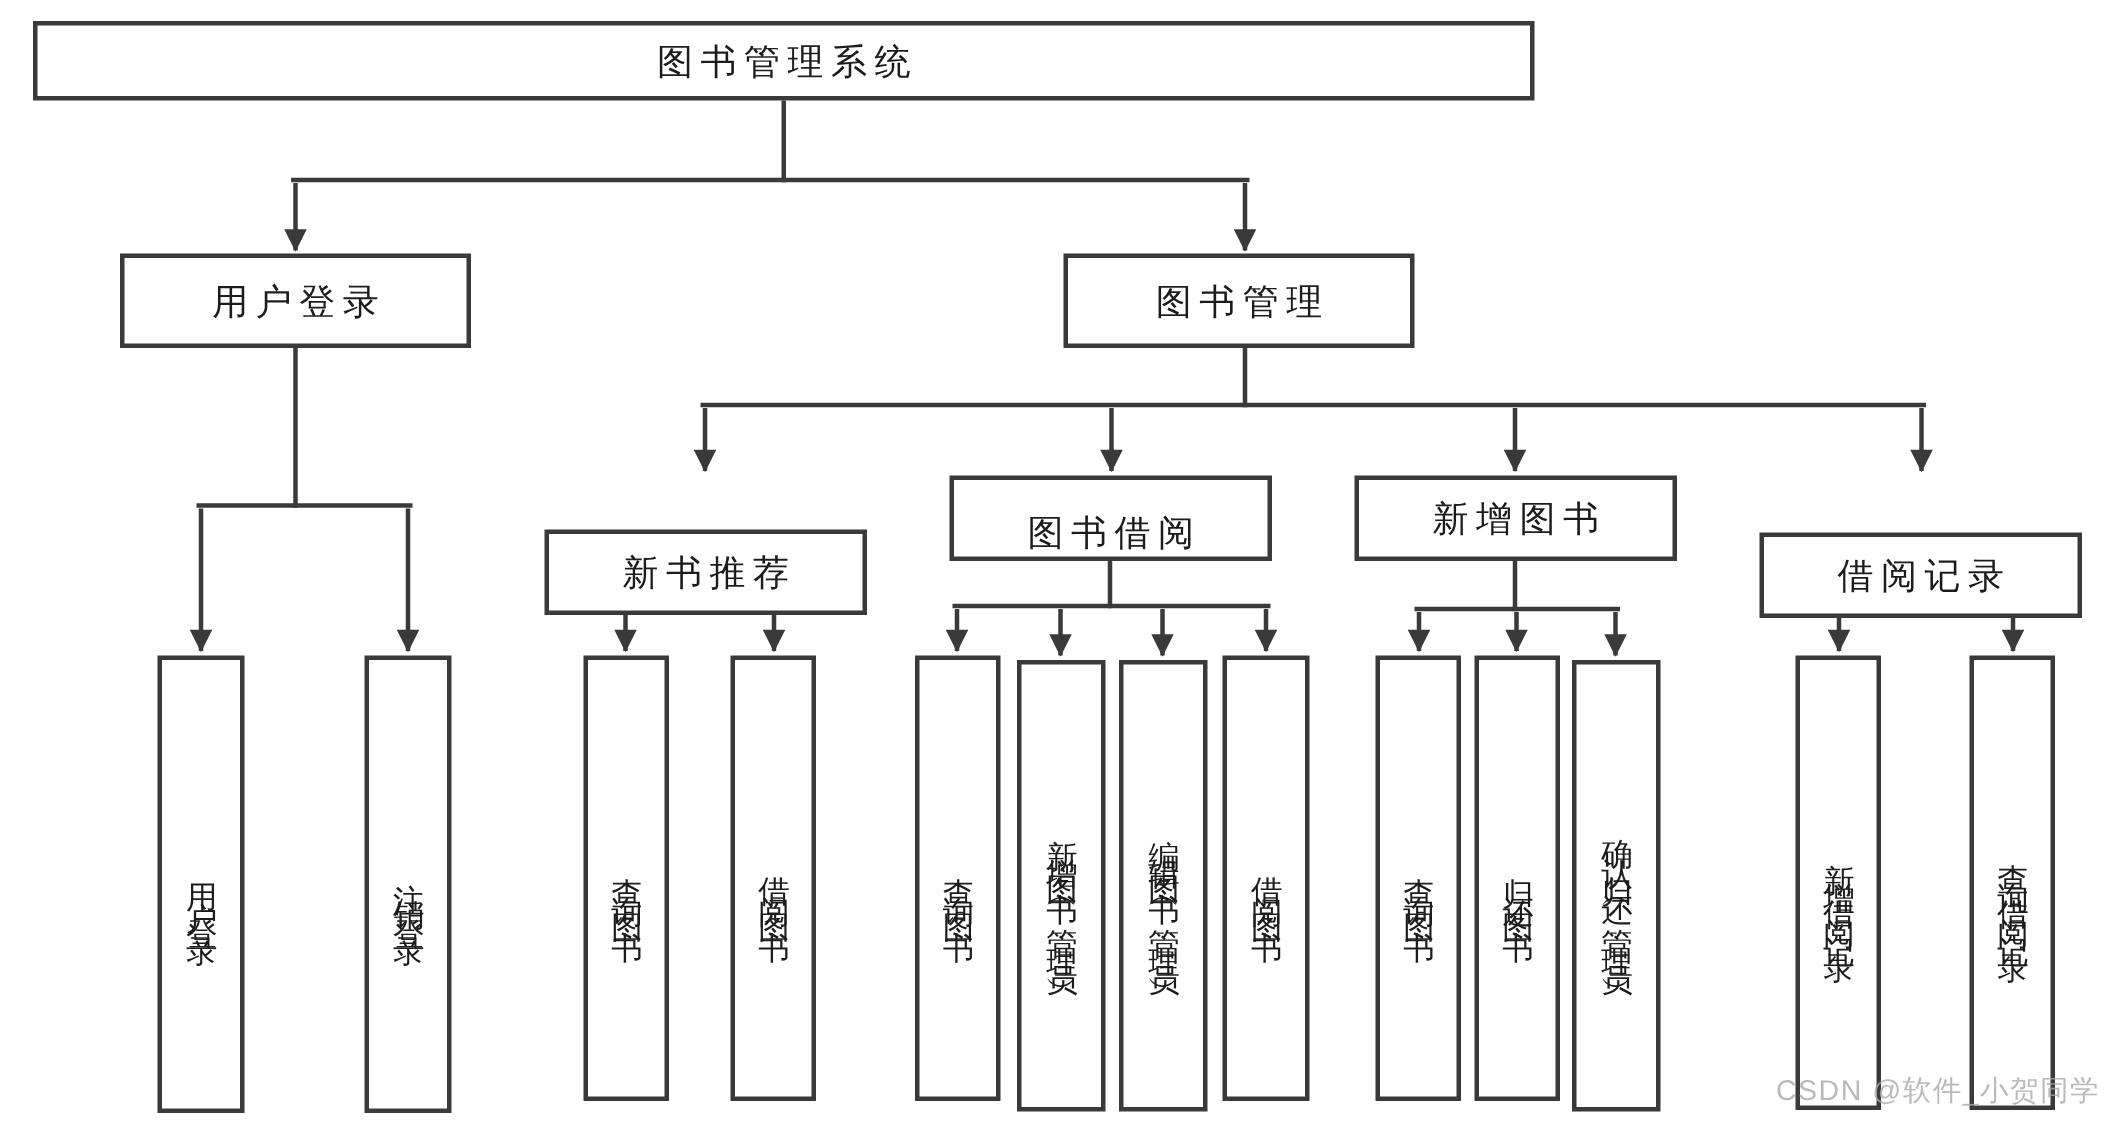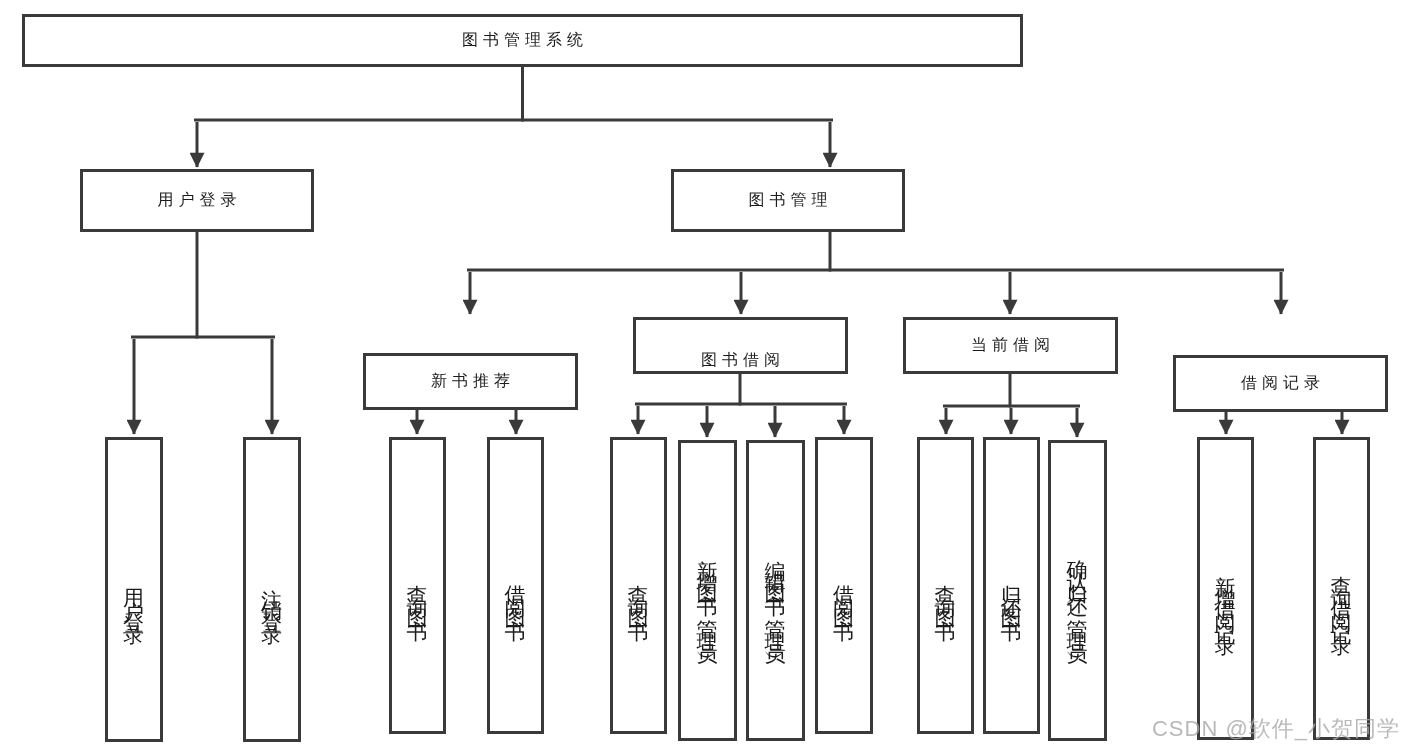--- a/index.html
+++ b/index.html
@@ -13,29 +13,29 @@
   #wires{position:absolute;left:0;top:0;width:1405px;height:747px;}
   #wires .ln{stroke:var(--line,#3a3a3a);stroke-width:3;fill:none;stroke-linecap:square;}
   #wires .ar{stroke:var(--line,#3a3a3a);stroke-width:3;fill:none;stroke-linecap:butt;}
   #wires marker path{fill:var(--line,#3a3a3a);}
   .node,.vnode{
     position:absolute;box-sizing:border-box;background:#fff;
     border:3px solid var(--border,#3a3a3a);
     display:flex;align-items:center;justify-content:center;
     color:var(--text,#1c1c1c);
   }
-  .node span{font-size:16px;letter-spacing:5px;margin-right:-5px;white-space:nowrap;}
+  .node span{font-size:24px;letter-spacing:5px;margin-right:-5px;white-space:nowrap;}
   .vnode span{
     writing-mode:vertical-rl;text-orientation:mixed;
     font-size:21px;line-height:1;letter-spacing:12px;margin-bottom:-12px;
     white-space:nowrap;
   }
   #watermark{
     position:absolute;top:714px;right:5px;
-    font-size:22px;letter-spacing:1px;
+    font-size:19px;letter-spacing:1px;
     color:var(--watermark,#a8a8a8);opacity:.8;
     white-space:nowrap;
   }
 </style>
 </head>
 <body>
 
 <div id="canvas">
 
   <svg id="wires" viewBox="0 0 1405 747" xmlns="http://www.w3.org/2000/svg">
@@ -86,32 +86,32 @@
     <path class="ar" d="M1342,408 L1342,434" marker-end="url(#ah)"></path>
   </svg>
 
   <div class="node" style="left:22px;top:14px;width:1001px;height:53px;">
     <span>图书管理系统</span>
   </div>
 
   <div class="node" style="left:80px;top:169px;width:234px;height:63px;">
     <span>用户登录</span>
   </div>
-  <div class="node" style="left:671px;top:169px;width:234px;height:63px;">
+  <div class="node" style="left:709px;top:169px;width:234px;height:63px;">
     <span>图书管理</span>
   </div>
 
   <div class="node" style="left:363px;top:317px;width:215px;height:57px;margin-top:36px;">
     <span>新书推荐</span>
   </div>
   <div class="node" style="left:633px;top:317px;width:215px;height:57px;align-items:flex-end;">
     <span>图书借阅</span>
   </div>
   <div class="node" style="left:903px;top:317px;width:215px;height:57px;">
-    <span>当前借阅</span>
+    <span>新增图书</span>
   </div>
   <div class="node" style="left:1173px;top:317px;width:215px;height:57px;margin-top:38px;">
     <span>借阅记录</span>
   </div>
 
   <div class="vnode" style="left:105px;top:437px;width:58px;height:305px;">
     <span>用户登录</span>
   </div>
   <div class="vnode" style="left:243px;top:437px;width:58px;height:305px;">
     <span>注销登录</span>

